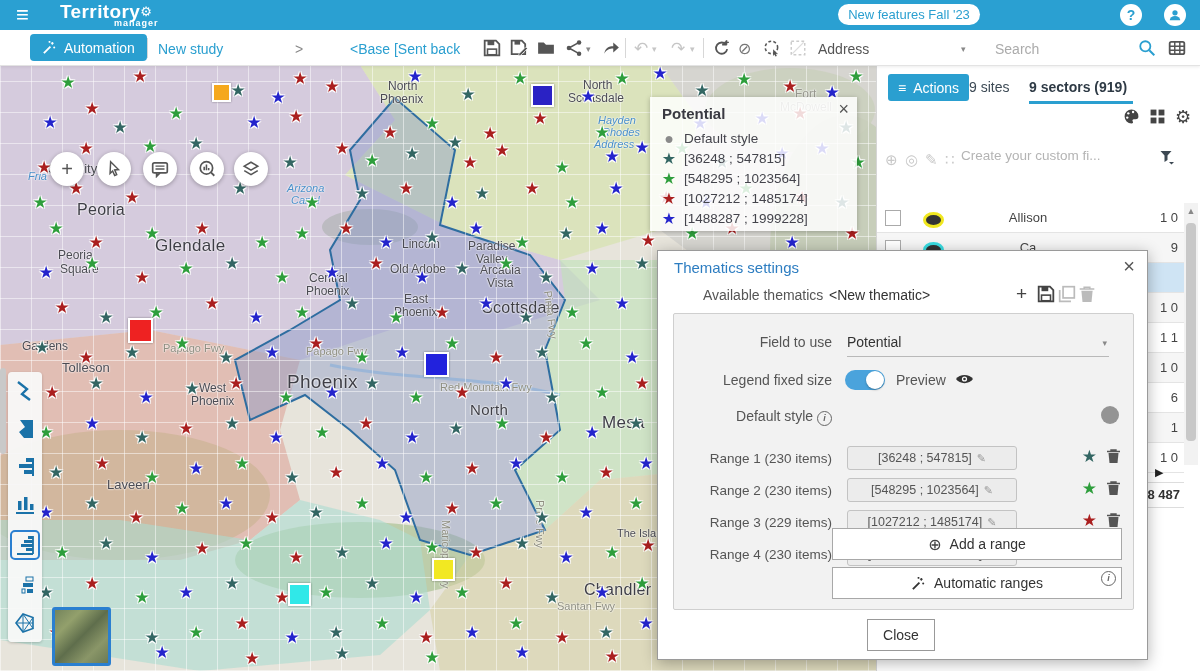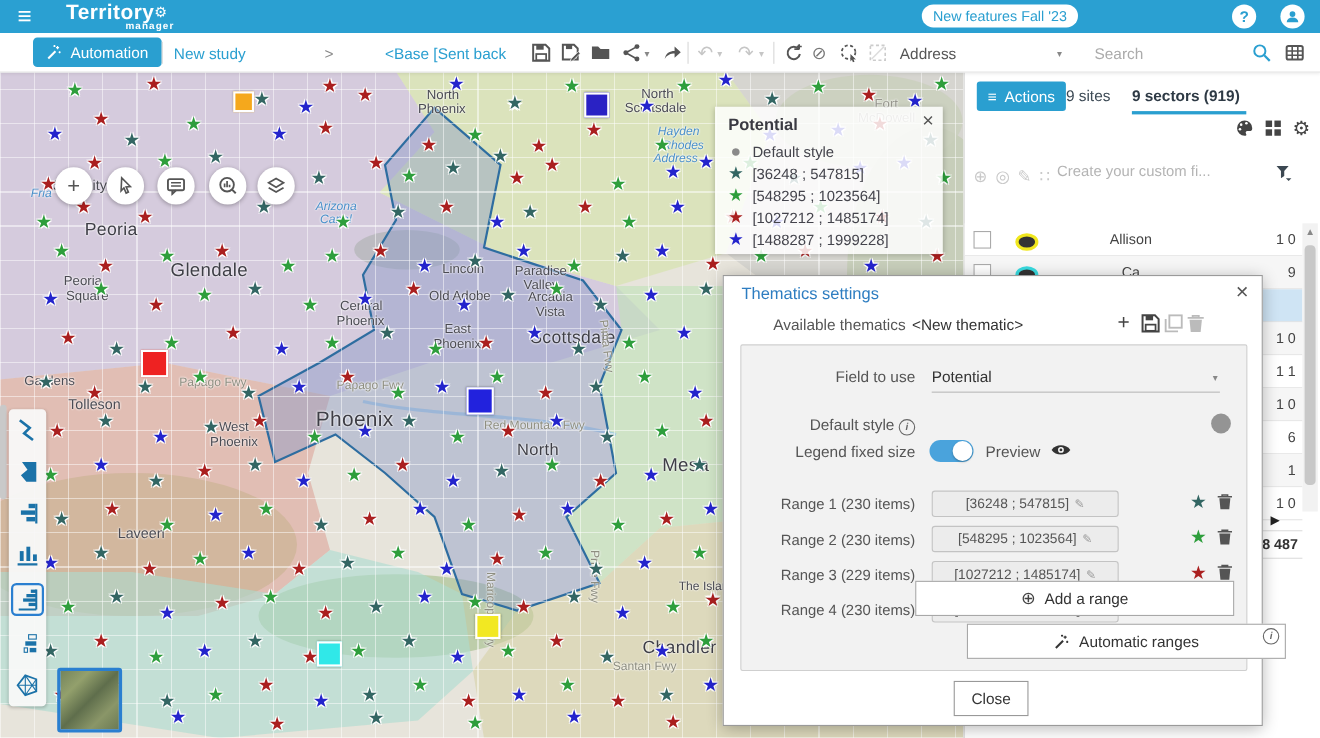--- a/index.html
+++ b/index.html
@@ -768,37 +768,37 @@
     </div>
 
     <div class="dlg-panel">
       <div class="p-row" style="top:20px;height:30px;">
         <span class="p-lab">Field to use</span>
         <span class="field-val">
           <span>Potential</span>
           <span class="c caret">▾</span>
         </span>
       </div>
-      <div class="p-row" style="top:34px;height:30px;">
-        <span class="p-lab"><span>Default style</span> <span class="info">i</span></span>
-        <span class="defcirc"></span>
-      </div>
       <div class="p-row" style="top:28px;height:30px;">
         <span class="p-lab">Legend fixed size</span>
         <span class="toggle">
             <span class="knob"></span>
           </span>
         <span class="prev-lab">Preview</span>
         <span class="prev-eye">
           <svg width="19" height="14" viewBox="0 0 19 14">
               <path d="M1 7 C4.5 1.5 14.5 1.5 18 7 C14.5 12.5 4.5 12.5 1 7 Z" fill="#333"></path>
               <circle cx="9.5" cy="7" r="2.6" fill="#fff"></circle>
               <circle cx="9.5" cy="7" r="1.3" fill="#333"></circle>
             </svg>
         </span>
+      </div>
+      <div class="p-row" style="top:34px;height:30px;">
+        <span class="p-lab"><span>Default style</span> <span class="info">i</span></span>
+        <span class="defcirc"></span>
       </div>
       <div id="ranges" style="position:relative;top:40px;">
           <div class="rng-row">
             <span class="rng-lab">Range 1 (230 items)</span>
             <span class="rng-box">
               <span>[36248 ; 547815]</span>
               <span class="pe">✎</span>
             </span>
             <span class="rng-star" style="color: rgb(51, 102, 99);">★</span>
             <span class="rng-trash"><svg class="trash-svg" viewBox="0 0 15 16">
@@ -840,21 +840,21 @@
             <span class="rng-trash"><svg class="trash-svg" viewBox="0 0 15 16">
                 <path d="M1 3.5 h13 M5 3.5 V2 h5 v1.5" fill="none" stroke="#555" stroke-width="1.4"></path>
                 <path d="M2.5 5 h10 l-1 10 h-8 Z" fill="#555"></path>
               </svg></span>
           </div>
         </div>
       <div class="bigbtn" style="top:214px;">
         <span class="oplus">⊕</span>
         <span>Add a range</span>
       </div>
-      <div class="bigbtn" style="top:253px;margin-left:47px;">
+      <div class="bigbtn" style="top:253px;">
         <svg viewBox="0 0 16 16" width="15" height="15">
             <path d="M2 14 L9 7" stroke="#333" stroke-width="2"></path>
             <path d="M11 2 v3 M9.5 3.5 h3 M13 7 v2 M12 8 h2 M8 1 v2 M7 2 h2" stroke="#333" stroke-width="1.2"></path>
           </svg>
         <span>Automatic ranges</span>
         <span class="info" style="position:absolute;right:5px;top:3px;">i</span>
       </div>
     </div>
 
     <div class="dlg-close">Close</div>

